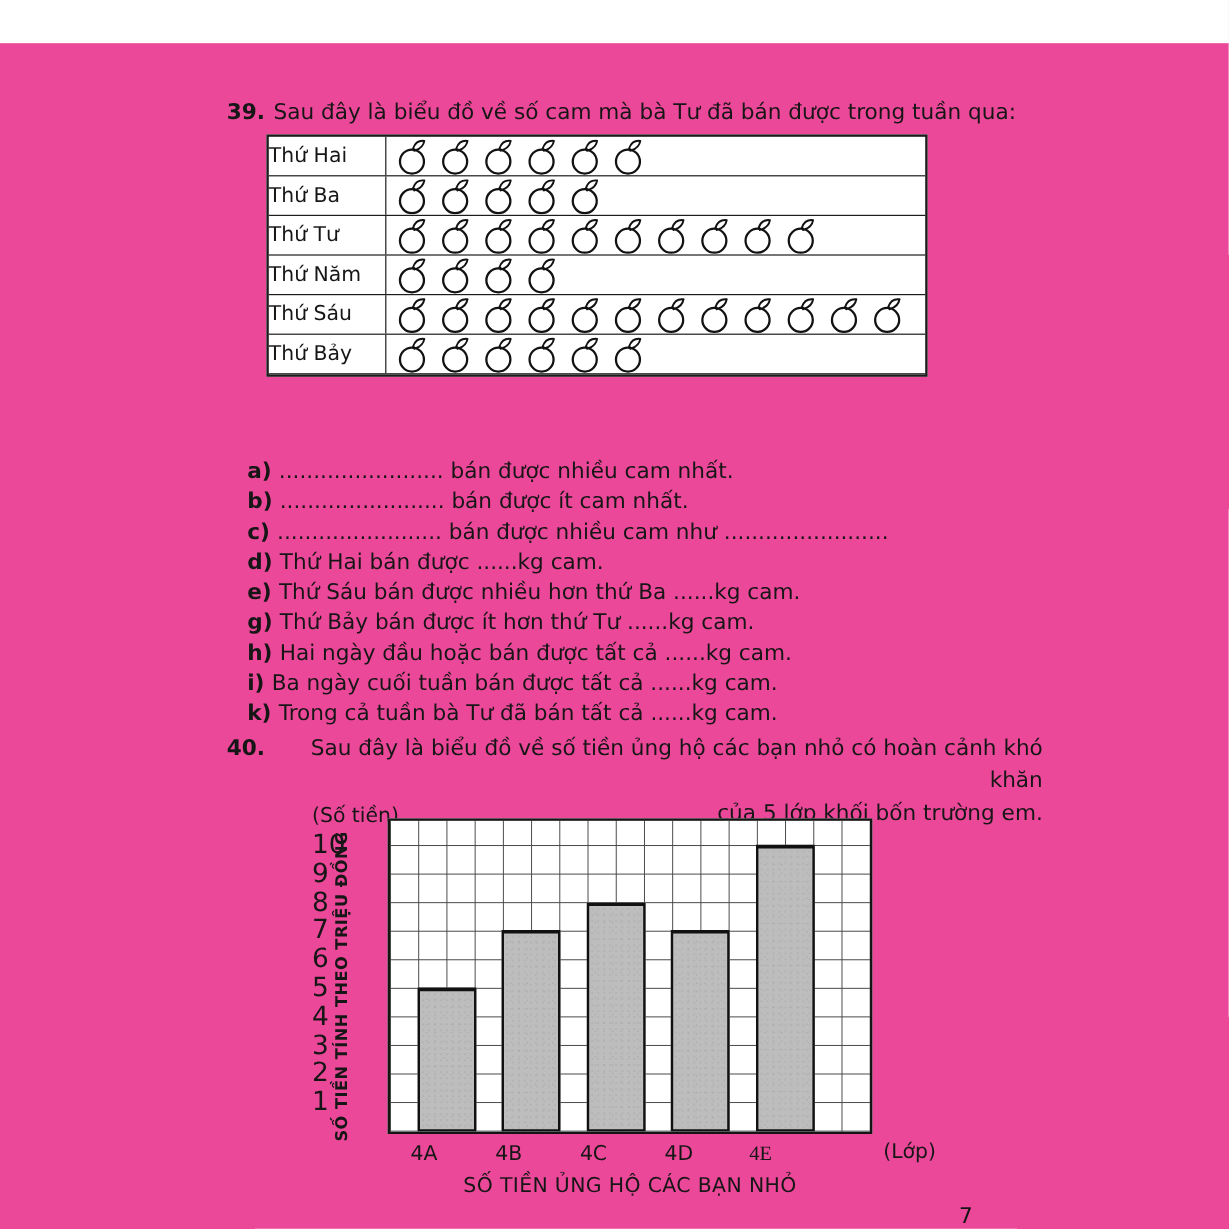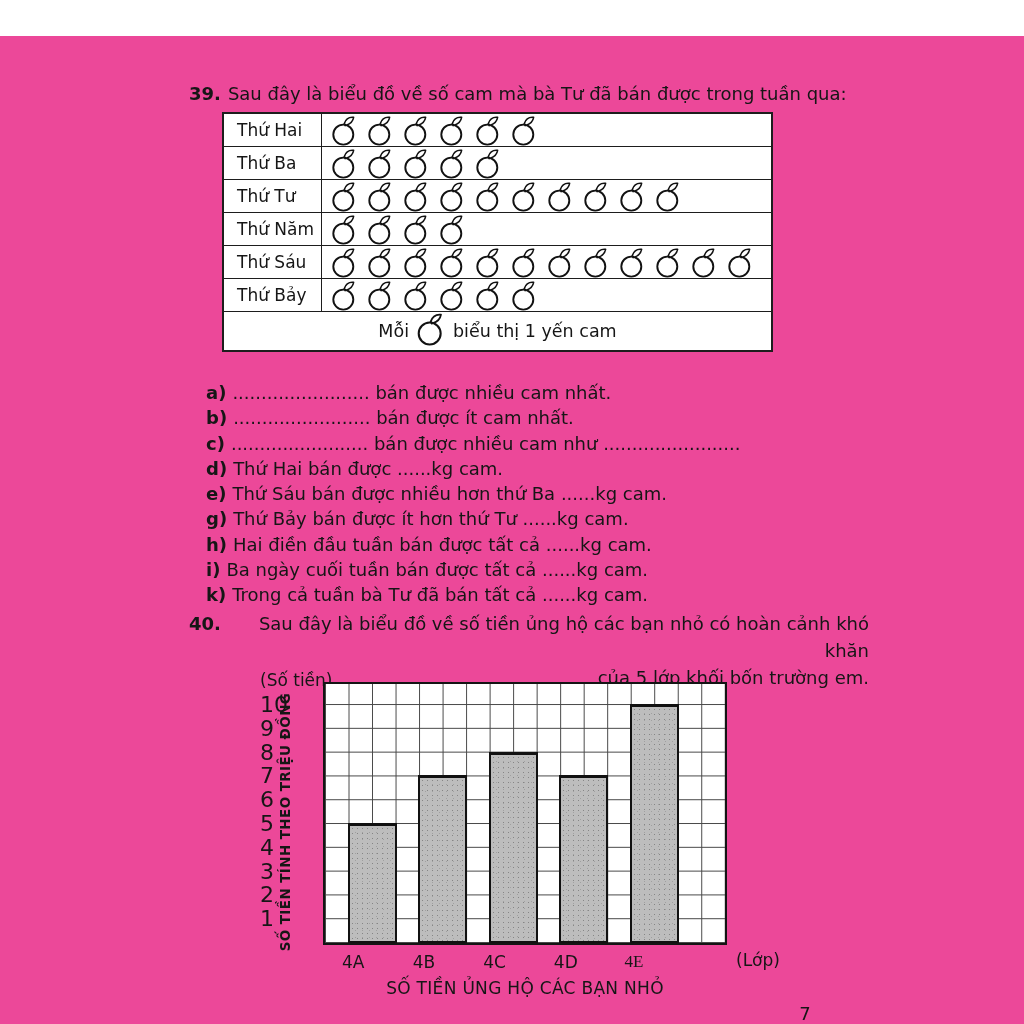--- a/index.html
+++ b/index.html
@@ -6,21 +6,21 @@
   body{width:1024px;height:1024px;font-family:"DejaVu Sans","Liberation Sans",sans-serif;color:#161616;}
   .page{position:relative;width:1024px;height:1024px;background:#ec4899;overflow:hidden;margin-top:36px;}
 
   
   .p39-head{position:absolute;left:189px;top:46px;width:660px;font-size:18px;line-height:23px;}
   .prob-num{font-weight:bold;margin-right:7px;}
 
   
   .picto{position:absolute;left:222px;top:76px;width:551px;border:2px solid #1d1d1d;box-sizing:border-box;background:#fff;}
   .picto-row{display:flex;height:33px;border-bottom:1.5px solid #1d1d1d;box-sizing:border-box;}
-  .day-cell{flex:none;width:98px;border-right:1.8px solid #1d1d1d;box-sizing:border-box;display:flex;align-items:center;padding-left:13px;font-size:17px;}
+  .day-cell{flex:none;width:98px;border-right:1.8px solid #1d1d1d;box-sizing:border-box;display:flex;align-items:center;font-size:17px;}
   .icons-cell{flex:1;display:flex;align-items:center;gap:9px;padding-left:9px;overflow:hidden;}
   .legend-row{height:38px;display:flex;align-items:center;justify-content:center;font-size:17.5px;}
   .legend-row .legend-txt{margin:0 5px;}
   .orange{display:block;}
   .legend-orange{margin:0 2px;position:relative;top:-2px;}
 
   
   .instruction{position:absolute;left:225px;top:319px;width:620px;font-size:18px;}
   .items{position:absolute;left:206px;top:344px;width:650px;font-size:18px;}
   .item{line-height:25.3px;white-space:nowrap;}
@@ -307,42 +307,31 @@
     <path d="M13.2,8.8 Q15.6,1.6 22.6,2.4 Q21.6,8.2 15.4,10.2 Z" fill="#fff" stroke="#121212" stroke-width="1.6" stroke-linejoin="round"></path>
   </svg>
             <svg class="orange" width="27" height="31" viewBox="0 0 27 31">
     <circle cx="12.3" cy="19.6" r="10" fill="#fff" stroke="#121212" stroke-width="1.9"></circle>
     <path d="M14.2,10.6 L18.2,4.6" fill="none" stroke="#121212" stroke-width="1.7" stroke-linecap="round"></path>
     <path d="M13.2,8.8 Q15.6,1.6 22.6,2.4 Q21.6,8.2 15.4,10.2 Z" fill="#fff" stroke="#121212" stroke-width="1.6" stroke-linejoin="round"></path>
   </svg>
           </div>
         </div>
       </div>
-    <div class="legend-row">
-      <span class="legend-txt">Mỗi</span>
-      <span id="legend-icon-slot">
-          <svg class="orange legend-orange" width="30" height="34" viewBox="0 0 27 31">
-    <circle cx="12.3" cy="19.6" r="10" fill="#fff" stroke="#121212" stroke-width="1.9"></circle>
-    <path d="M14.2,10.6 L18.2,4.6" fill="none" stroke="#121212" stroke-width="1.7" stroke-linecap="round"></path>
-    <path d="M13.2,8.8 Q15.6,1.6 22.6,2.4 Q21.6,8.2 15.4,10.2 Z" fill="#fff" stroke="#121212" stroke-width="1.6" stroke-linejoin="round"></path>
-  </svg>
-        </span>
-      <span class="legend-txt">biểu thị 1 yến cam</span>
-    </div>
   </div>
 
 
   <div class="items" id="items">
       <div class="item"><b>a)</b><span>........................ bán được nhiều cam nhất.</span></div>
       <div class="item"><b>b)</b><span>........................ bán được ít cam nhất.</span></div>
       <div class="item"><b>c)</b><span>........................ bán được nhiều cam như ........................</span></div>
       <div class="item"><b>d)</b><span>Thứ Hai bán được ......kg cam.</span></div>
       <div class="item"><b>e)</b><span>Thứ Sáu bán được nhiều hơn thứ Ba ......kg cam.</span></div>
       <div class="item"><b>g)</b><span>Thứ Bảy bán được ít hơn thứ Tư ......kg cam.</span></div>
-      <div class="item"><b>h)</b><span>Hai điền đầu tuần bán được tất cả ......kg cam.</span></div>
+      <div class="item"><b>h)</b><span>Hai ngày đầu hoặc bán được tất cả ......kg cam.</span></div>
       <div class="item"><b>i)</b><span>Ba ngày cuối tuần bán được tất cả ......kg cam.</span></div>
       <div class="item"><b>k)</b><span>Trong cả tuần bà Tư đã bán tất cả ......kg cam.</span></div>
     </div>
 
   <div class="p40-head">
     <b class="prob-num">40.</b>
     <span class="p40-line">Sau đây là biểu đồ về số tiền ủng hộ các bạn nhỏ có hoàn cảnh khó khăn</span>
     <span class="p40-line">của 5 lớp khối bốn trường em.</span>
   </div>
 

